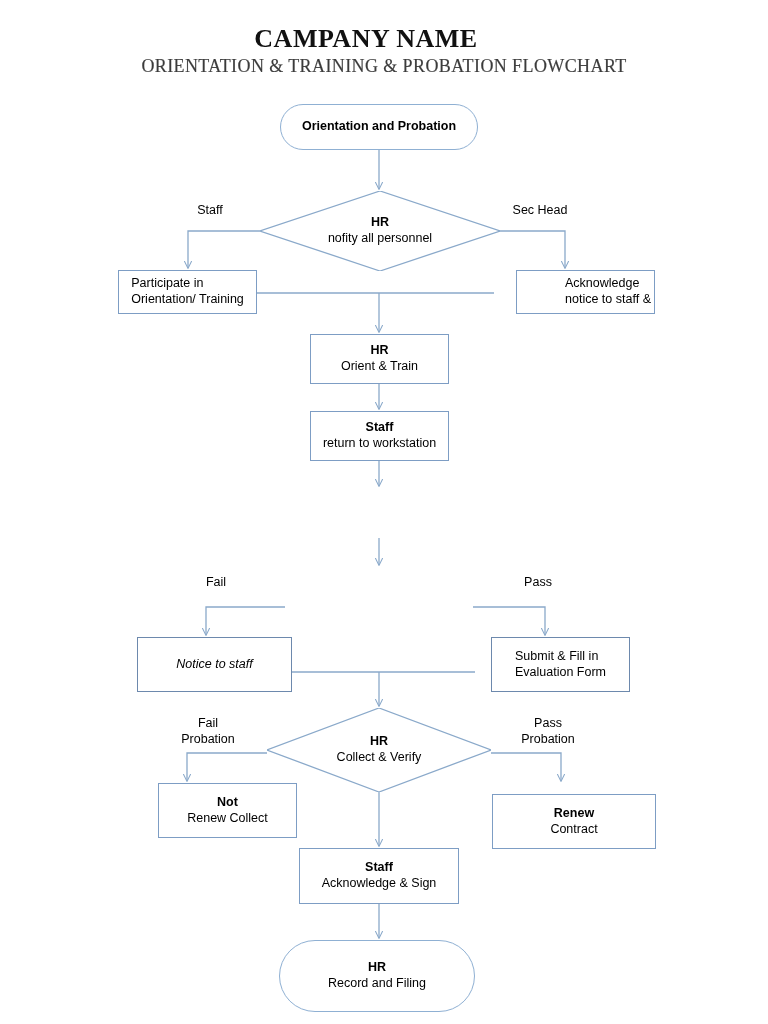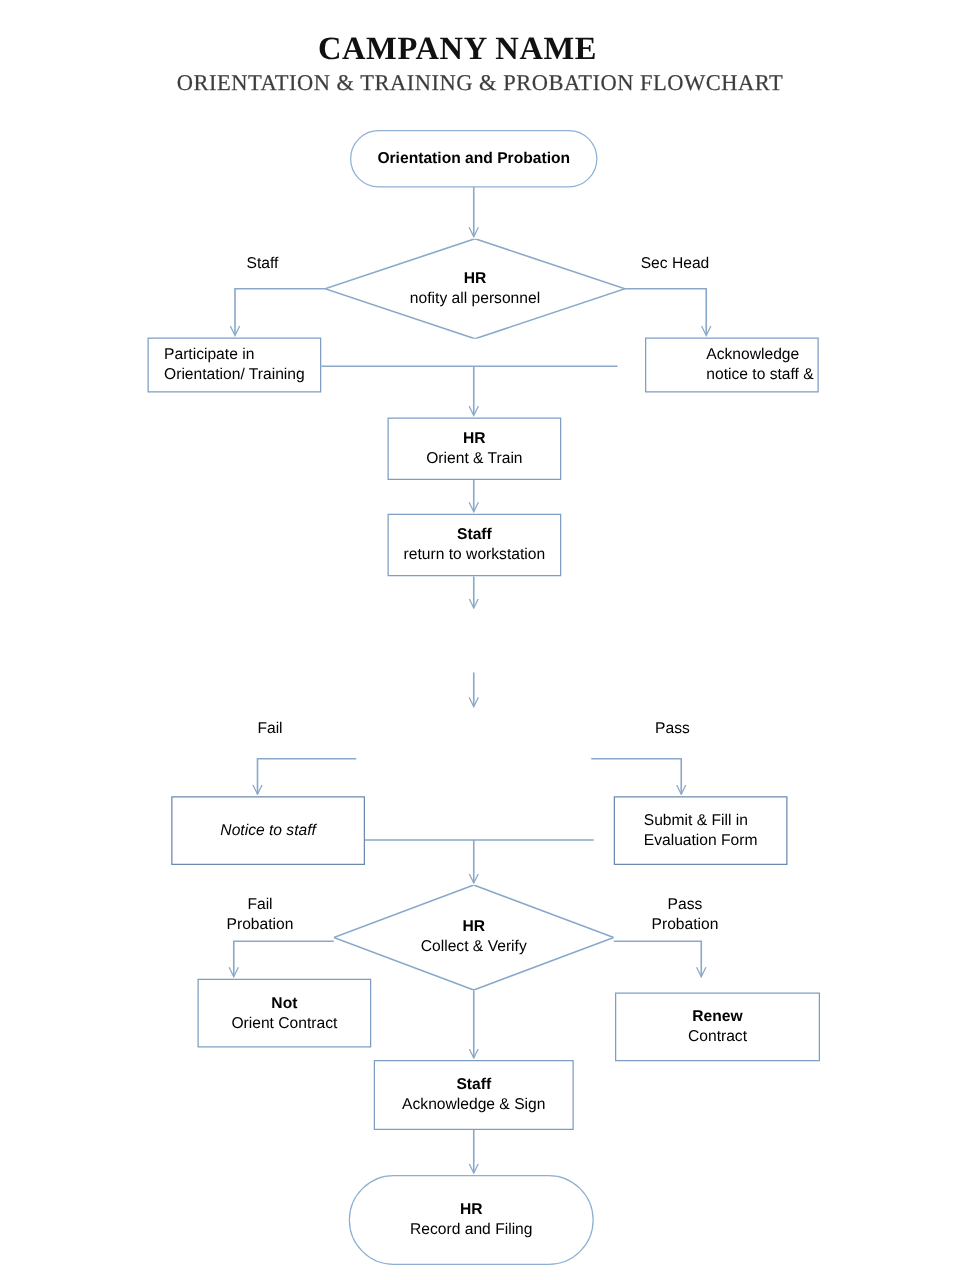--- a/index.html
+++ b/index.html
@@ -236,21 +236,21 @@
     </div>
   </div>
 
   <div class="edge-label" style="left:160px; top:716px; width:96px;">Fail
 Probation</div>
   <div class="edge-label" style="left:500px; top:716px; width:96px;">Pass
 Probation</div>
 
   <div class="node rect" style="left:118px; top:783px; width:139px; height:55px;margin-left:40px;">
     <span class="l1">Not</span>
-    <span class="l2">Orient Contract</span>
+    <span class="l2">Renew Collect</span>
   </div>
 
   <div class="node rect" style="left:492px; top:794px; width:164px; height:55px;">
     <span class="l1">Renew</span>
     <span class="l2">Contract</span>
   </div>
 
   <div class="node rect" style="left:299px; top:848px; width:160px; height:56px;">
     <span class="l1">Staff</span>
     <span class="l2">Acknowledge &amp; Sign</span>

